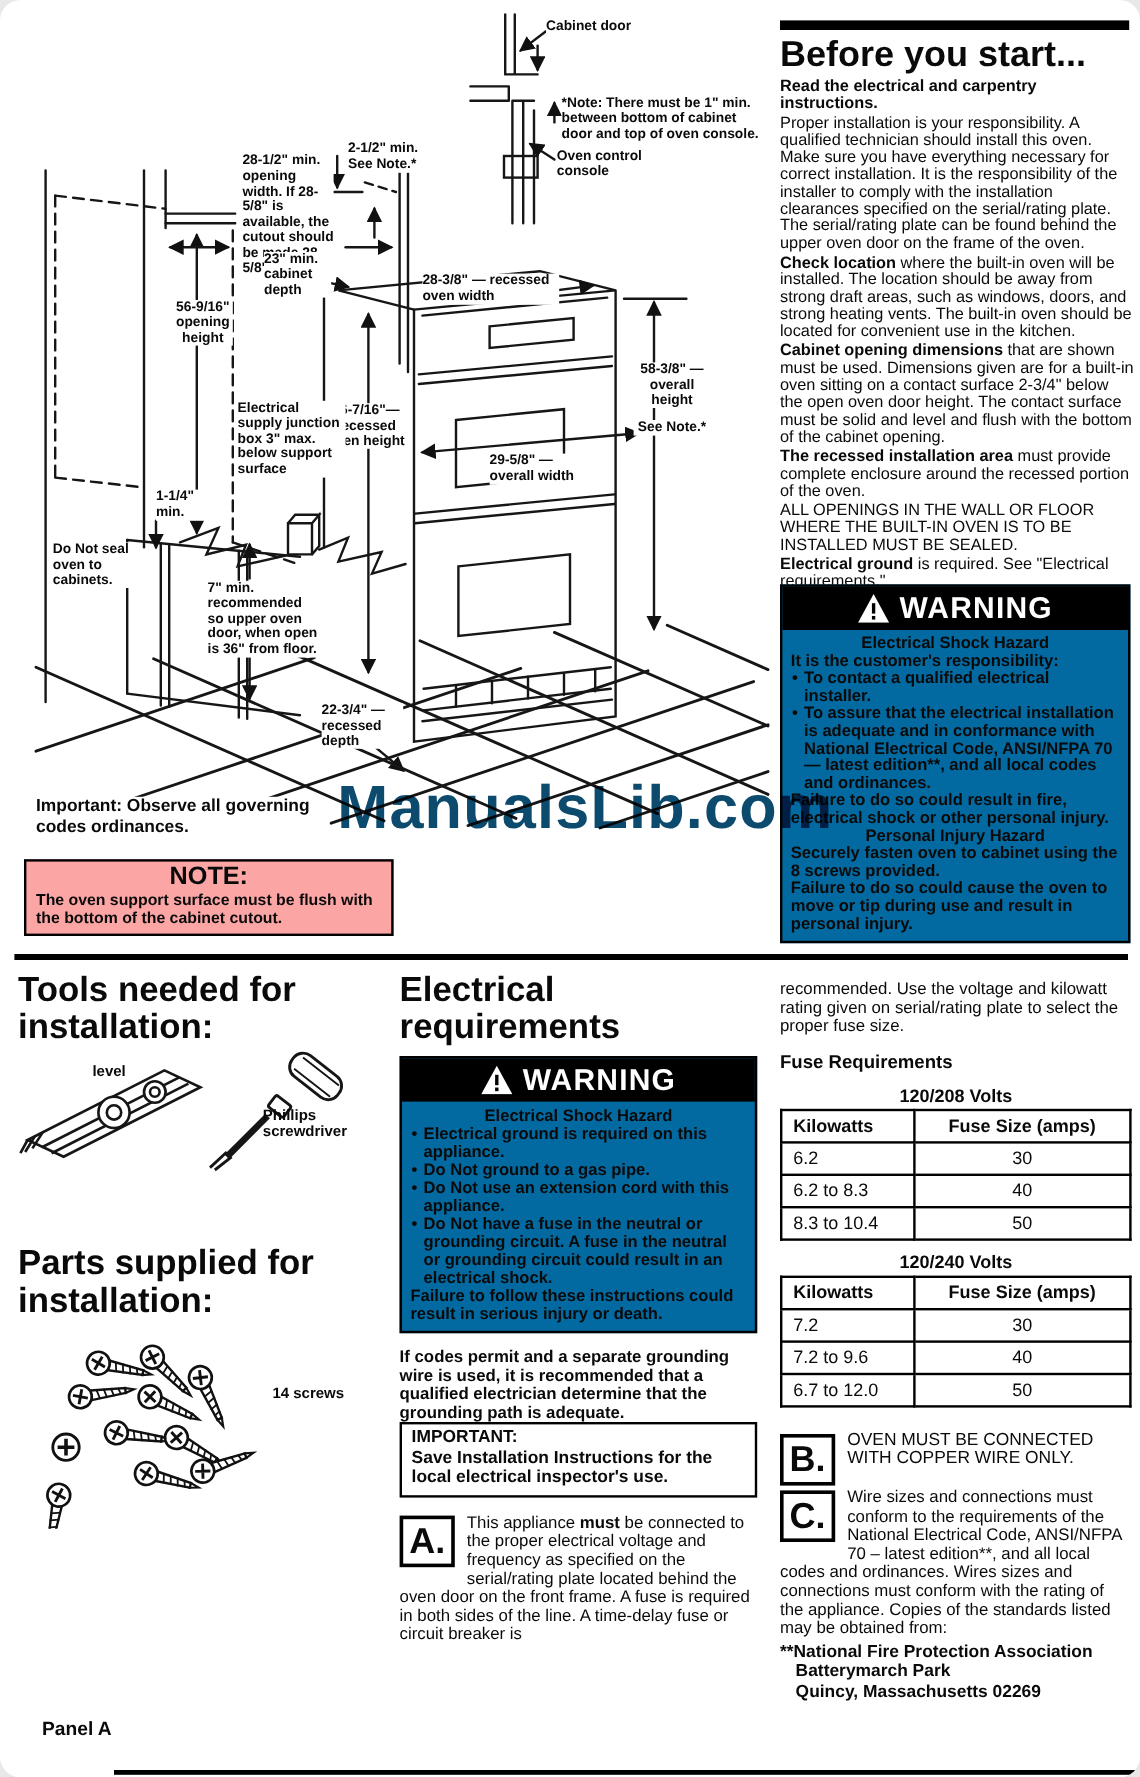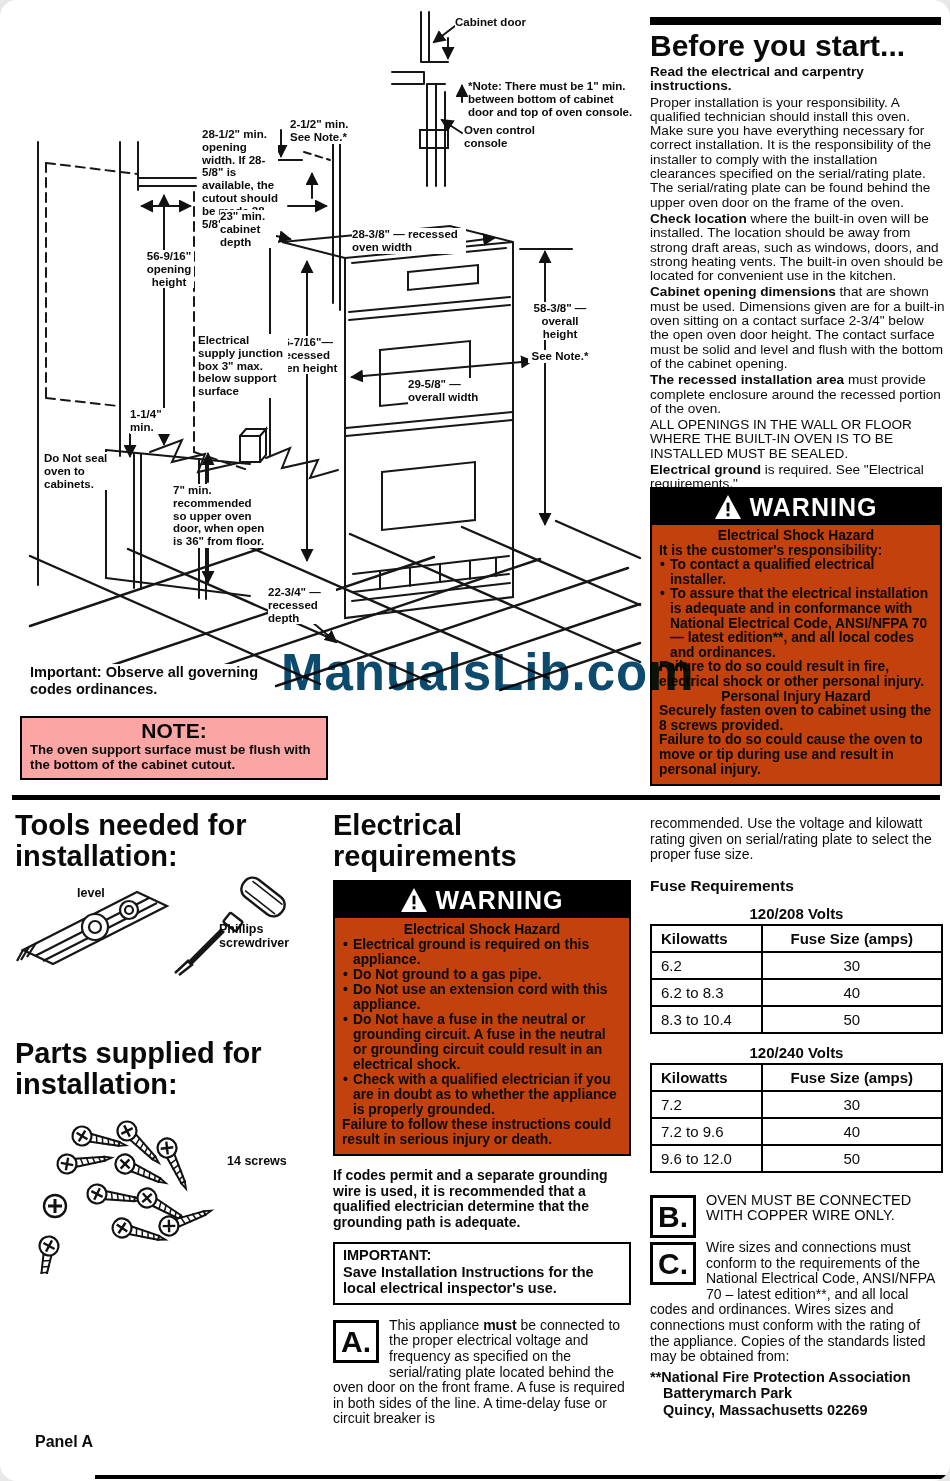--- a/index.html
+++ b/index.html
@@ -24,40 +24,40 @@
   .bar-top-right{position:absolute;left:650px;top:17px;width:291px;height:8px;background:#000;}
   .bar-mid{position:absolute;left:12px;top:795px;width:928px;height:5px;background:#000;}
   .bar-bottom{position:absolute;left:95px;top:1475px;width:855px;height:4px;background:#000;}
   
   .col-bys{position:absolute;left:650px;top:29px;width:295px;z-index:1;}
   .bys-title{font-size:30px;font-weight:bold;line-height:33px;margin:0 0 3px;}
   .body-p{font-size:13.6px;line-height:14.3px;margin:0 0 2px;}
   .body-p b{font-weight:bold;}
   .caps-p{text-transform:none;}
   
-  .warnbox{border:2.5px solid #000;background:#c2410c;z-index:3;}
+  .warnbox{border:2.5px solid #000;background:#0369a1;z-index:3;}
   .warnbox.abs-r{position:absolute;left:650px;top:487px;width:288px;}
   .warnhead{background:#000;color:#fff;height:36px;display:flex;align-items:center;justify-content:center;
             gap:9px;font-size:25px;font-weight:bold;letter-spacing:1px;}
   .warnhead svg{display:block;}
   .warnbody{padding:4px 7px 7px;font-size:13.8px;line-height:15px;font-weight:bold;}
   .warnbody.tight{line-height:14.6px;}
   .wtitle{text-align:center;}
   .bullet{position:relative;padding-left:11px;}
   .bullet::before{content:"•";position:absolute;left:1px;}
   
   .col-left{position:absolute;left:15px;top:810px;width:305px;z-index:1;}
   .sec-title{font-size:29px;font-weight:bold;line-height:31px;margin:0;}
   .tools-art{position:relative;height:162px;margin-top:4px;}
   .parts-art{position:relative;height:175px;margin-top:2px;}
   .art-label{position:absolute;font-size:12.5px;font-weight:bold;line-height:14px;margin-left:34px;}
   
   .col-mid{position:absolute;left:333px;top:810px;width:298px;z-index:1;}
   .codes-p{font-size:14px;line-height:15.6px;font-weight:bold;margin:12px 0 0;}
-  .important-box{border:2.5px solid #000;margin-top:12px;padding:3px 8px 6px;
+  .important-box{border:2.5px solid #000;padding:3px 8px 6px;
                  font-size:14.5px;line-height:16.5px;font-weight:bold;}
   .letter-sec{margin-top:13px;font-size:14px;line-height:15.6px;}
   .lbox{float:left;width:40px;height:37px;border:3.5px solid #000;font-size:30px;font-weight:bold;
         text-align:center;line-height:37px;margin:2px 10px 2px 0;background:#fff;}
   
   .col-right{position:absolute;left:650px;top:808px;width:293px;z-index:1;}
   .cont-p{font-size:14px;line-height:15.6px;margin:8px 0 0;}
   .fuse-head{font-size:15.5px;font-weight:bold;margin:14px 0 0;}
   .tbl-title{text-align:center;font-size:15px;font-weight:bold;margin:10px 0 2px;}
   table.ftable{border-collapse:collapse;width:100%;background:#fff;}
@@ -301,21 +301,20 @@
           <rect x="10.7" y="16.8" width="2.6" height="2.8" fill="#000"></rect>
         </svg>
         <span>WARNING</span>
       </div>
       <div class="warnbody">
         <div class="wtitle">Electrical Shock Hazard</div>
         <div class="bullet">Electrical ground is required on this appliance.</div>
         <div class="bullet">Do Not ground to a gas pipe.</div>
         <div class="bullet">Do Not use an extension cord with this appliance.</div>
         <div class="bullet">Do Not have a fuse in the neutral or grounding circuit. A fuse in the neutral or grounding circuit could result in an electrical shock.</div>
-        <div class="bullet">Check with a qualified electrician if you are in doubt as to whether the appliance is properly grounded.</div>
         <div>Failure to follow these instructions could result in serious injury or death.</div>
       </div>
     </div>
     <p class="codes-p">If codes permit and a separate grounding wire is used, it is recommended that a qualified electrician determine that the grounding path is adequate.</p>
     <div class="important-box">
       <div>IMPORTANT:</div>
       <div>Save Installation Instructions for the local electrical inspector's use.</div>
     </div>
     <div class="letter-sec">
       <div class="lbox">A.</div>
@@ -362,21 +361,21 @@
       <tbody>
         <tr>
             <td class="c0">7.2</td>
             <td class="c1">30</td>
           </tr>
         <tr>
             <td class="c0">7.2 to 9.6</td>
             <td class="c1">40</td>
           </tr>
         <tr>
-            <td class="c0">9.6 to 12.0</td>
+            <td class="c0">6.7 to 12.0</td>
             <td class="c1">50</td>
           </tr>
       </tbody>
     </table>
 
     <div class="letter-sec" style="margin-top:20px;font-size:14.5px;">
       <div class="lbox">B.</div>
       <span>OVEN MUST BE CONNECTED WITH COPPER WIRE ONLY.</span>
     </div>
     <div class="letter-sec" style="margin-top:16px;clear:both;">

